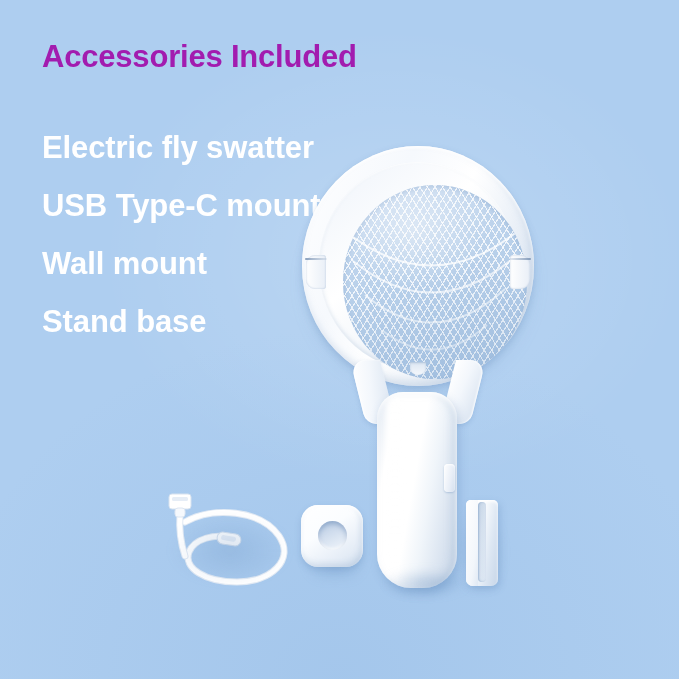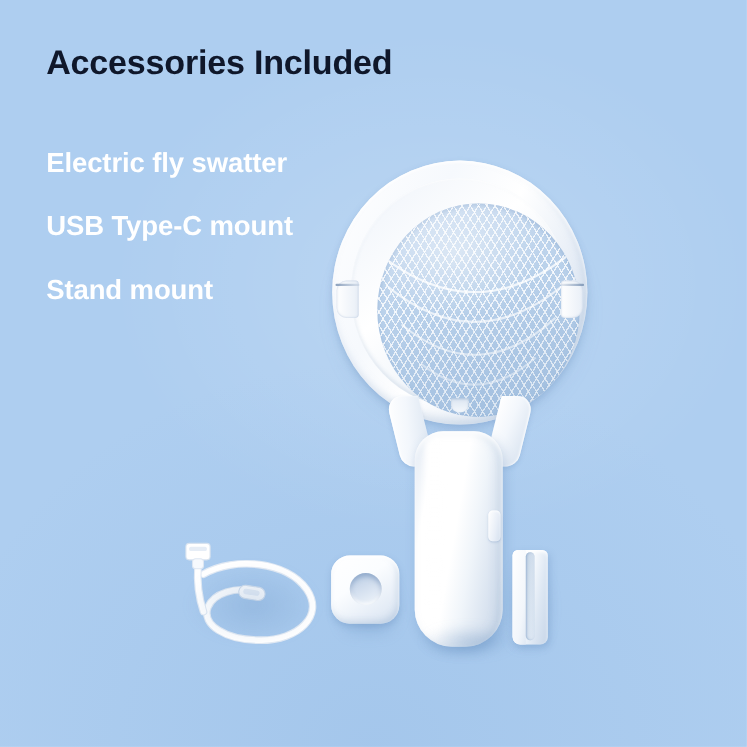--- a/index.html
+++ b/index.html
@@ -27,34 +27,34 @@
     pointer-events: none;
   }
 
   
   #title {
     position: absolute;
     left: 42px;
     top: 39px;
     font-size: 31px;
     font-weight: bold;
-    color: #0f172a;
+    color: #a21caf;
     letter-spacing: -0.2px;
     white-space: nowrap;
   }
   #accessory-list {
     position: absolute;
     left: 42px;
     top: 133px;
     margin: 0;
     padding: 0;
     list-style: none;
   }
   #accessory-list li {
-    font-size: 25px;
+    font-size: 31px;
     font-weight: bold;
     color: #ffffff;
     letter-spacing: -0.1px;
     white-space: nowrap;
     height: 58px;
     line-height: 30px;
   }
 
   
   #swatter {
@@ -373,21 +373,22 @@
 
 <div id="scene">
 
   <div id="bg-light"></div>
 
   <div id="title">Accessories Included</div>
 
   <ul id="accessory-list">
     <li>Electric fly swatter</li>
     <li>USB Type-C mount</li>
-    <li>Stand mount</li>
+    <li>Wall mount</li>
+    <li>Stand base</li>
   </ul>
 
   <div id="swatter">
 
     <div class="racket-shadow"></div>
 
     <div class="head">
       <div class="head-inner-ring">
         <div class="mesh-well">
           <div class="mesh-grid"></div>

